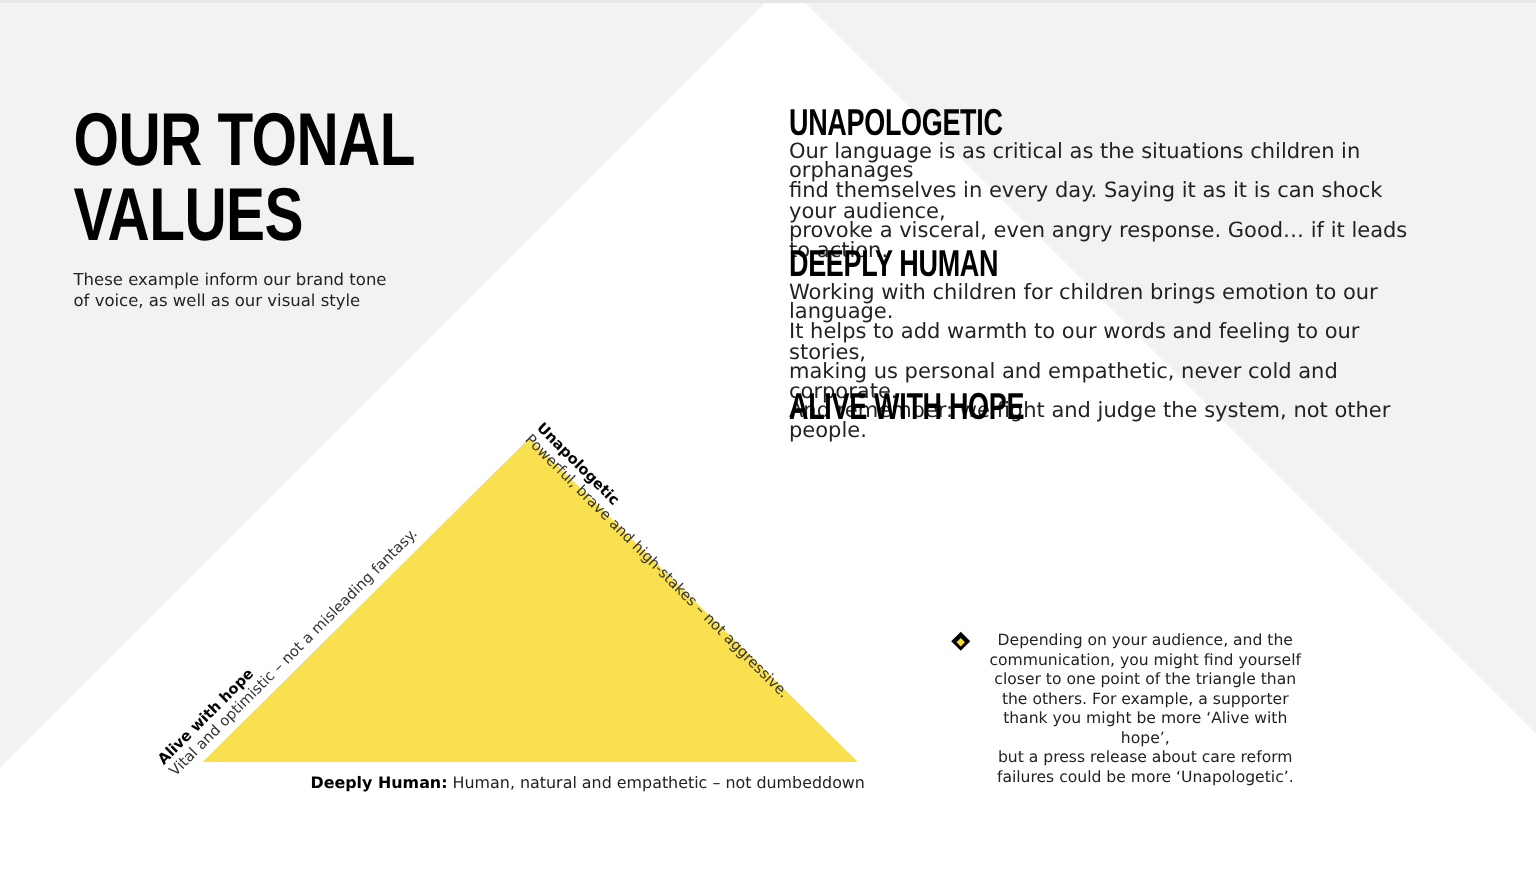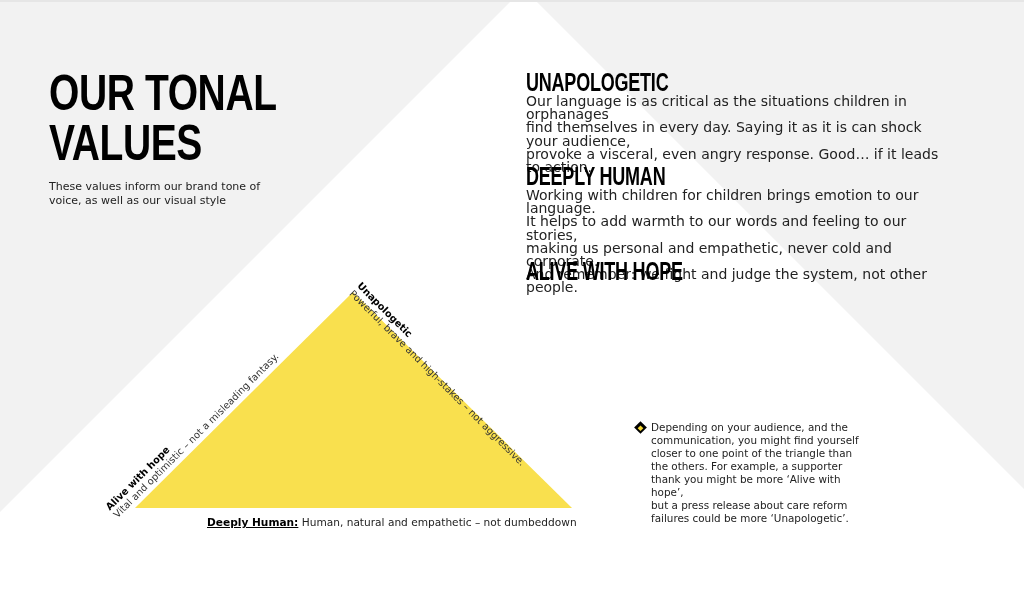--- a/index.html
+++ b/index.html
@@ -8,46 +8,46 @@
   .title { position:absolute; left:49px; top:68px; margin:0; font-family:"Liberation Sans", sans-serif; font-weight:bold; font-size:50px; line-height:50px; color:#000; transform:scaleX(0.78); transform-origin:left top; letter-spacing:-0.5px; }
   .title span { display:block; }
   .subtitle { position:absolute; left:49px; top:180px; width:220px; font-size:11px; line-height:14px; color:#222; }
   .values { position:absolute; left:526px; top:70px; width:420px; }
   .value { position:absolute; left:0; width:420px; }
   .value h2 { margin:0; font-family:"Liberation Sans", sans-serif; font-weight:bold; font-size:25px; line-height:24px; color:#000; transform:scaleX(0.72); transform-origin:left top; white-space:nowrap; letter-spacing:-0.3px; }
   .value p { margin:1px 0 0 0; font-size:14px; line-height:13.2px; color:#222; white-space:pre-line; }
   .note { position:absolute; left:636px; top:421px; width:240px; }
   .note .diamond { position:absolute; left:0; top:2px; width:9px; height:9px; background:#000; transform:rotate(45deg); }
   .note .diamond::after { content:""; position:absolute; left:2.5px; top:2.5px; width:4px; height:4px; background:#f7d934; }
-  .note p { margin:0 0 0 15px; font-size:10.4px; line-height:13px; color:#222; white-space:pre-line; }
+  .note p { margin:0 0 0 15px; font-size:10.4px; line-height:13px; color:#222; white-space:pre-line;text-align:center; }
   .tri-label { position:absolute; white-space:nowrap; font-size:9.8px; line-height:11px; color:#333; }
   .tri-label b { color:#000; font-weight:bold; }
   .lbl-unap { left:363px; top:280px; transform-origin:left top; transform:rotate(45deg); }
   .lbl-alive { left:119px; top:498px; transform-origin:left bottom; transform:rotate(-45deg); }
   .lbl-alive .row, .lbl-unap .row { display:block; }
   .caption { position:absolute; left:207px; top:516px; font-size:10.6px; line-height:13px; color:#222; white-space:nowrap; }
-  .caption b { color:#000;text-decoration:underline; }
+  .caption b { color:#000; }
 </style>
 </head>
 <body>
 
 <svg class="bg" viewBox="0 0 1024 590" width="1024" height="590">
   <rect x="0" y="0" width="1024" height="590" fill="#ffffff"></rect>
   <polygon points="0,0 512,0 0,512" fill="#f2f2f2"></polygon>
   <polygon points="535,0 1024,0 1024,489" fill="#f2f2f2"></polygon>
   <rect x="0" y="0" width="1024" height="2" fill="#e6e6e6"></rect>
   <polygon points="135,508 353,292 572,508" fill="#f9e04e"></polygon>
 </svg>
 
 <h1 class="title">
   <span>OUR TONAL</span>
   <span>VALUES</span>
 </h1>
 
-<div class="subtitle">These values inform our brand tone of voice, as well as our visual style</div>
+<div class="subtitle">These example inform our brand tone of voice, as well as our visual style</div>
 
 <div class="values">
   <div class="value" style="top:0px;">
     <h2>UNAPOLOGETIC</h2>
     <p>Our language is as critical as the situations children in orphanages
 find themselves in every day. Saying it as it is can shock your audience,
 provoke a visceral, even angry response. Good… if it leads to action.</p>
   </div>
   <div class="value" style="top:94px;">
     <h2>DEEPLY HUMAN</h2>

